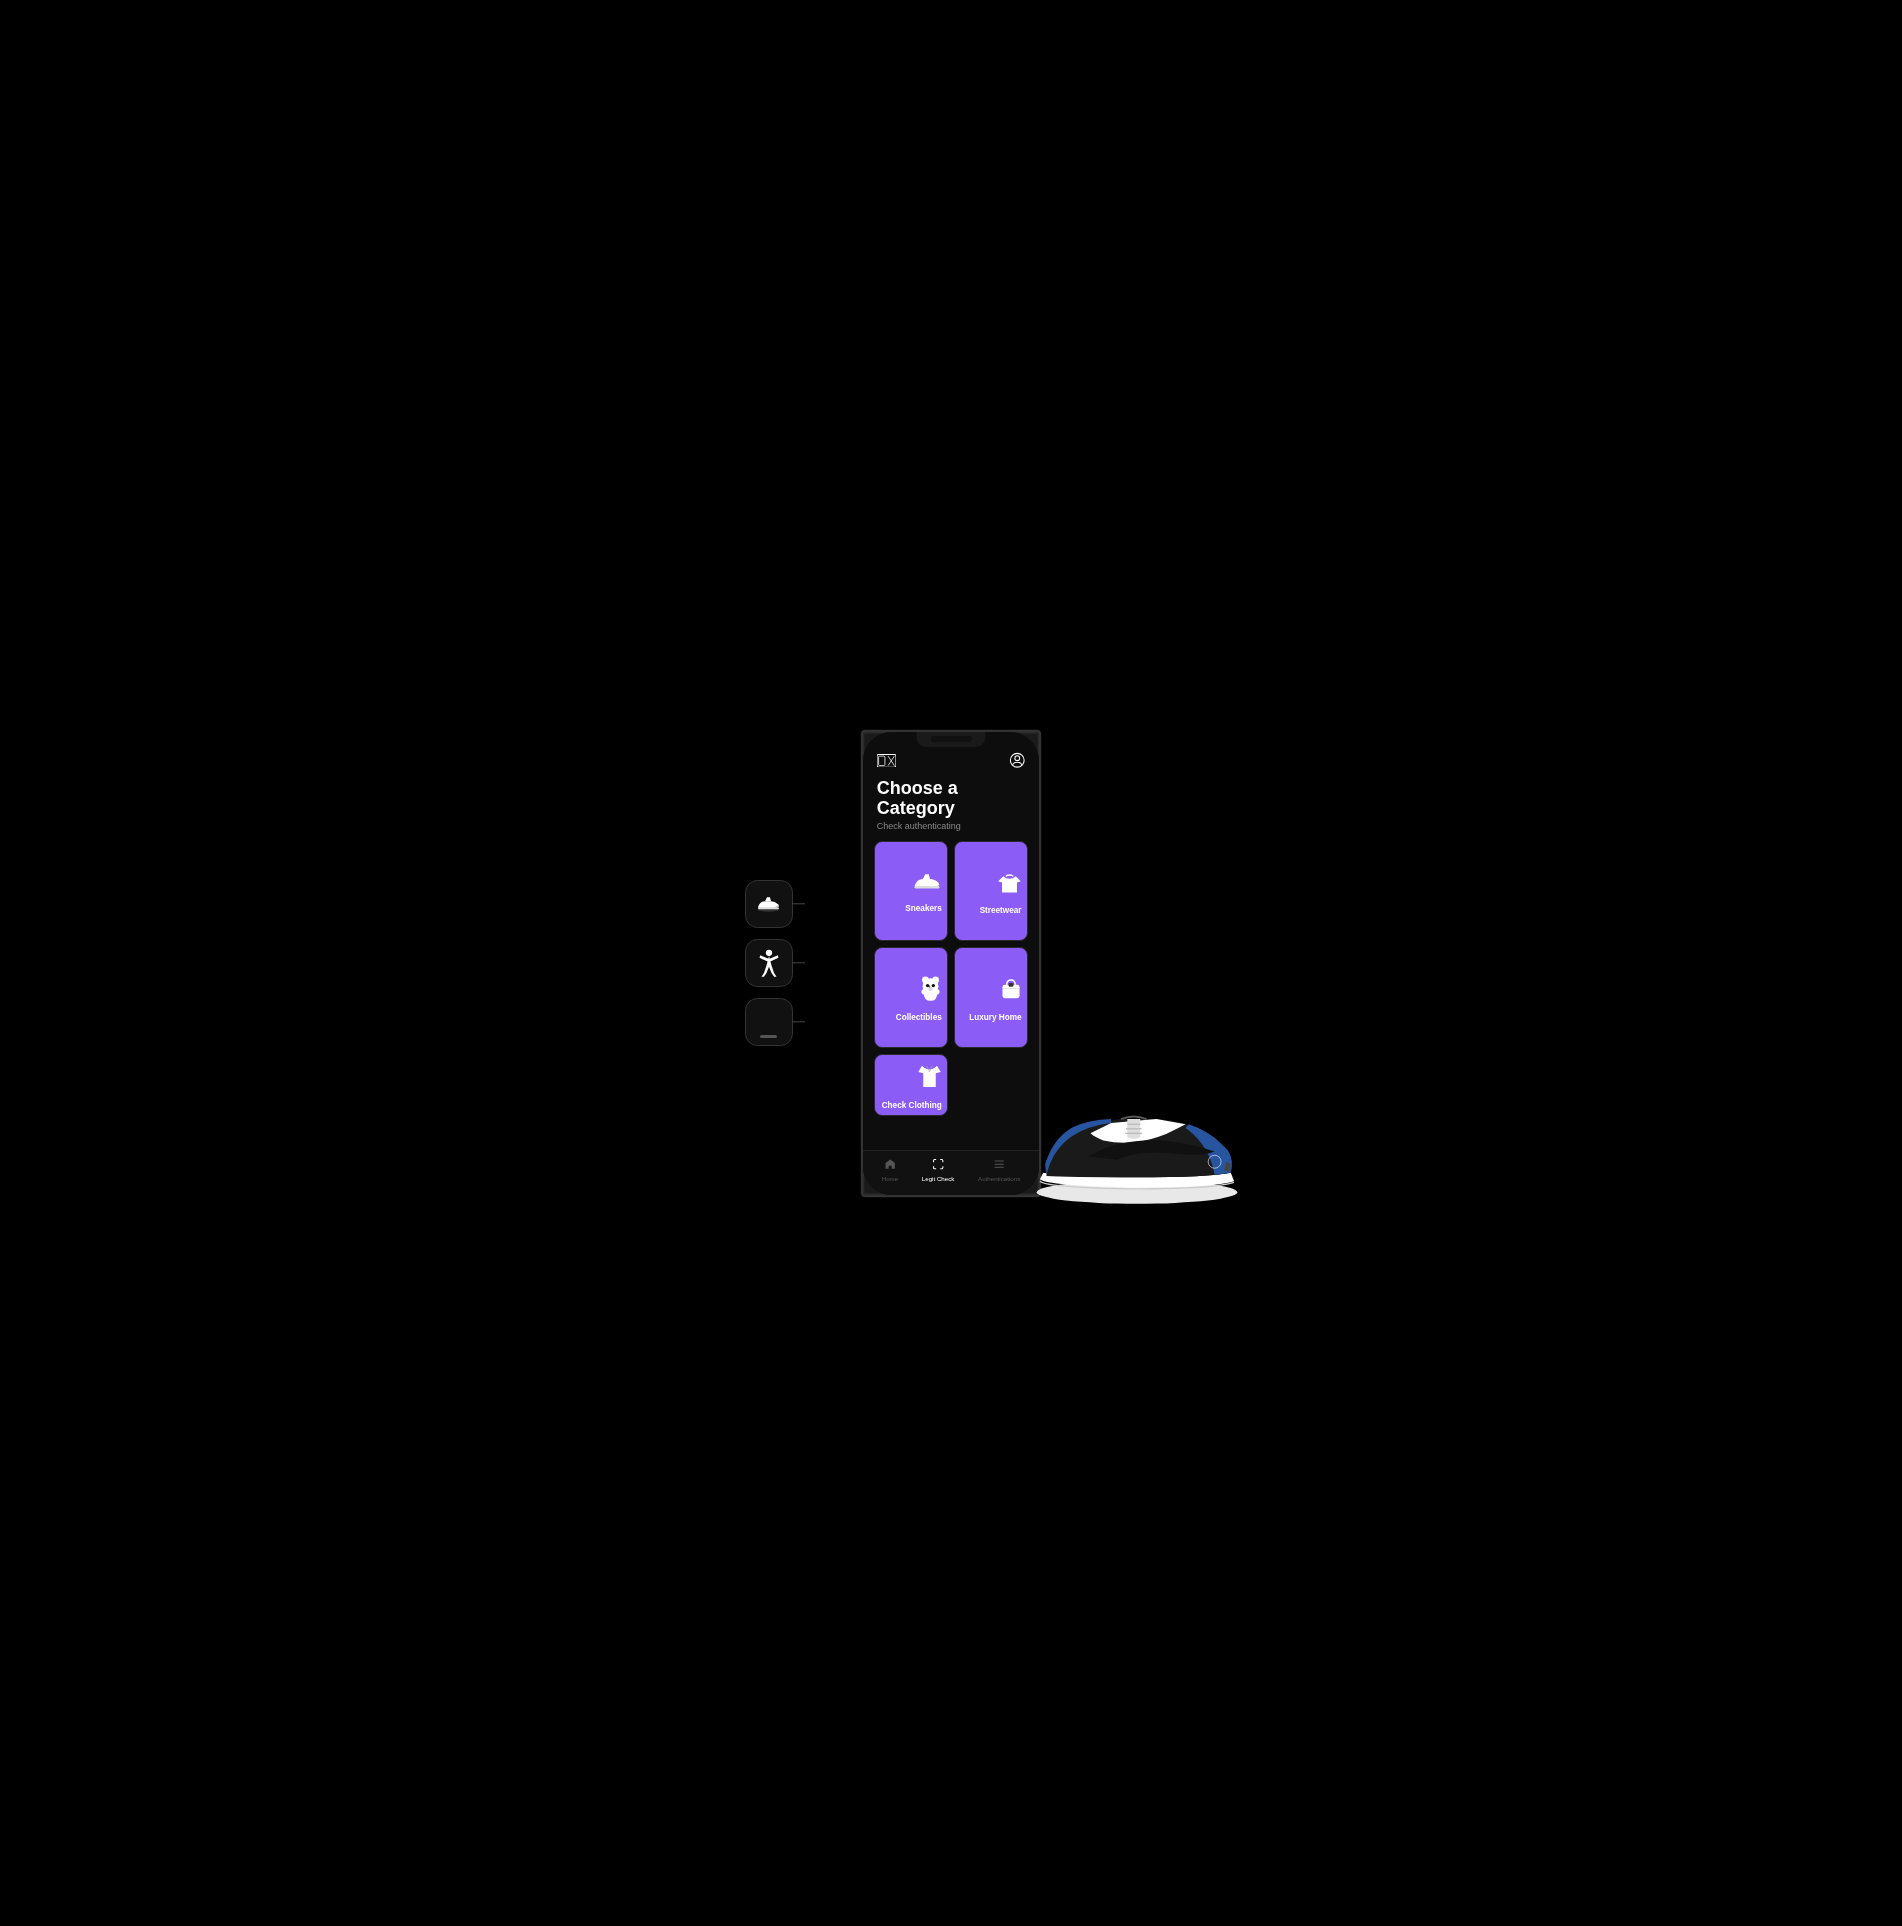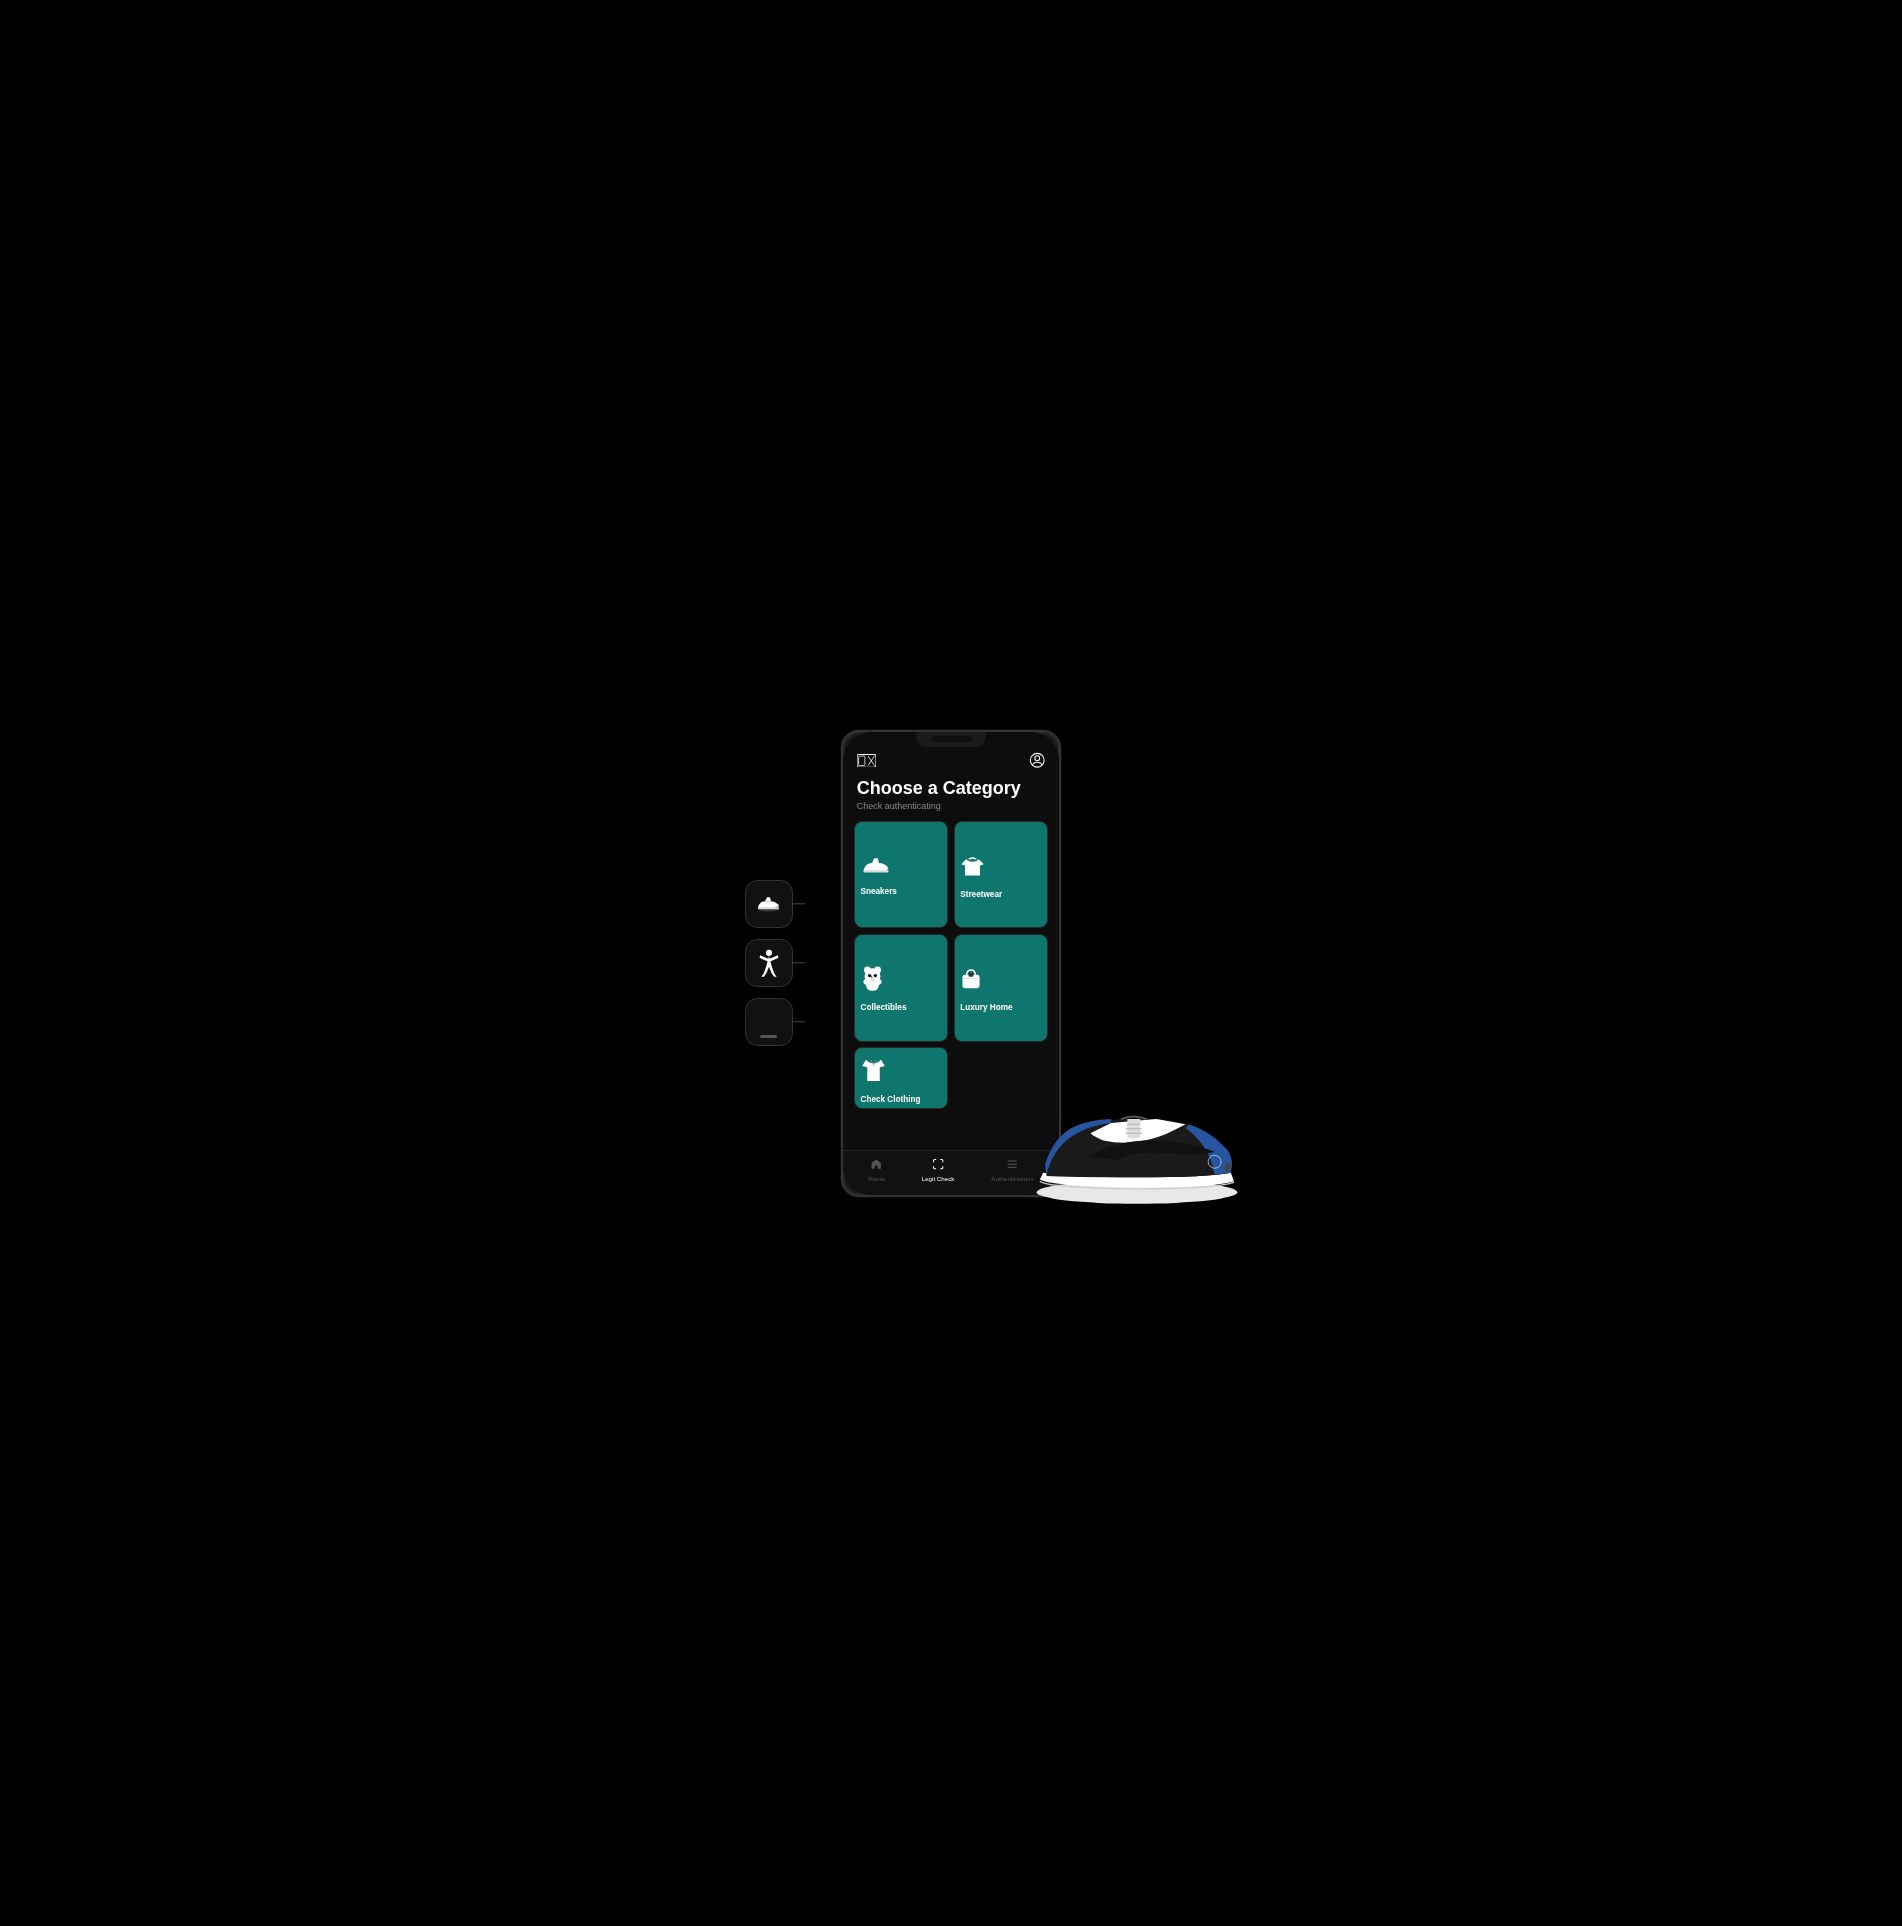--- a/index.html
+++ b/index.html
@@ -16,24 +16,24 @@
       position: relative;
       width: 481px;
       height: 618px;
       display: flex;
       justify-content: center;
       align-items: center;
     }
     
     .phone {
       position: relative;
-      width: 220px;
+      width: 180px;
       height: 467px;
       background: #1a1a1a;
-      border-radius: 18px;
+      border-radius: 4px;
       border: 2.1px solid #333;
       box-shadow: 0 0 0 0.7px #111, inset 0 0 0 1.4px #2a2a2a;
       overflow: hidden;
       z-index: 2;
     }
     .phone-notch {
       position: absolute;
       top: 0;
       left: 50%;
       transform: translateX(-50%);
@@ -112,26 +112,26 @@
     }
     .categories-grid {
       flex: 1;
       padding: 0 11px;
       display: grid;
       grid-template-columns: 1fr 1fr;
       gap: 5.5px;
       overflow: hidden;
     }
     .category-card {
-      background: #0f766e;
+      background: #8b5cf6;
       border: 0.7px solid #2a2a2a;
       border-radius: 8.2px;
       display: flex;
       flex-direction: column;
-      align-items: flex-start;
+      align-items: flex-end;
       justify-content: center;
       padding: 11px 5.5px 8.2px;
       cursor: pointer;
     }
     .category-icon {
       font-size: 22px;
       margin-bottom: 5.5px;
       color: #fff;
     }
     .category-label {

